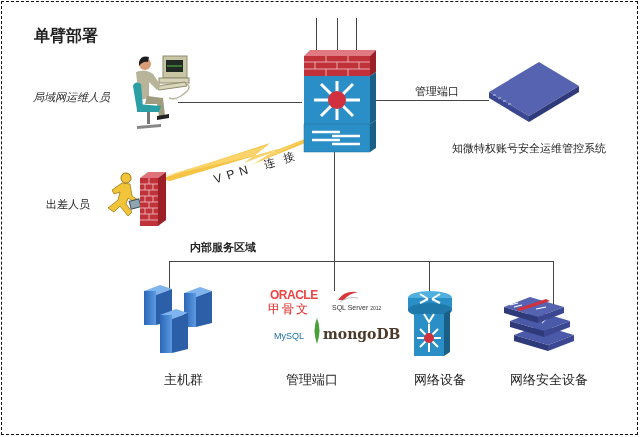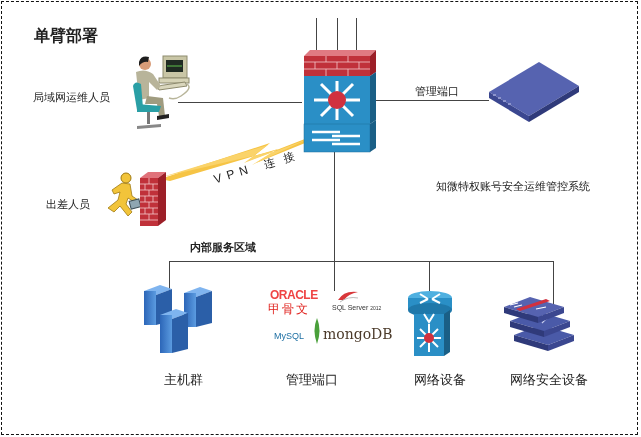--- a/index.html
+++ b/index.html
@@ -32,21 +32,21 @@
 <div class="line" style="left:429px;top:261px;width:1px;height:40px;"></div>
 <div class="line" style="left:553px;top:261px;width:1px;height:46px;"></div>
 
 <svg class="node" style="left:160px;top:135px;" width="150" height="48">
   <polygon points="0,44 110,8 88,26 150,2 150,6 96,28 118,14 10,46" fill="#f6c445"></polygon>
   <polygon points="2,42 108,10 84,28 148,4 92,30 114,16" fill="#fad36a"></polygon>
 </svg>
 <div class="lbl" style="left:212px;top:173px;transform:rotate(-17deg);transform-origin:left top;font-family:'Liberation Sans',sans-serif;letter-spacing:1px;font-size:12px;">V P N</div>
 <div class="lbl" style="left:262px;top:158px;transform:rotate(-17deg);transform-origin:left top;letter-spacing:3px;">连 接</div>
 
-<div class="lbl" style="left:33px;top:90px;">局域网运维人员</div>
+<div class="lbl" style="left:33px;top:90px;font-style:italic;">局域网运维人员</div>
 <svg class="node" style="left:133px;top:52px;" width="62" height="82" viewBox="0 0 62 82">
 
   <rect x="30" y="4" width="24" height="22" fill="#c9c6a6" stroke="#8e8b6e"></rect>
   <rect x="33" y="8" width="17" height="12" fill="#1f2a22"></rect>
   <line x1="34" y1="14" x2="49" y2="14" stroke="#5fbf4a" stroke-width="1"></line>
   <rect x="26" y="26" width="30" height="5" fill="#d6d3b6" stroke="#8e8b6e"></rect>
   <path d="M24 34 L52 30 L54 34 L26 38 Z" fill="#d9d6bc" stroke="#8e8b6e"></path>
   <path d="M54 32 Q60 36 48 44 Q42 48 36 46" fill="none" stroke="#b8b59a" stroke-width="1.5"></path>
 
   <circle cx="12" cy="12" r="6" fill="#d89c78"></circle>
@@ -138,21 +138,21 @@
   <polygon points="2,32 52,2 92,26 42,56" fill="#5663b0"></polygon>
   <polygon points="2,32 42,56 42,62 2,38" fill="#3b4790"></polygon>
   <polygon points="42,56 92,26 92,32 42,62" fill="#2f3a7a"></polygon>
   <g fill="#8c94cc">
       <rect x="6" y="34" width="3" height="2"></rect>
       <rect x="11" y="37" width="3" height="2"></rect>
       <rect x="16" y="40" width="3" height="2"></rect>
       <rect x="21" y="43" width="3" height="2"></rect>
     </g>
 </svg>
-<div class="lbl" style="left:436px;top:141px;margin-top:38px;">知微特权账号安全运维管控系统</div>
+<div class="lbl" style="left:452px;top:141px;">知微特权账号安全运维管控系统</div>
 
 <div class="lbl bold" style="left:190px;top:240px;font-size:11px;">内部服务区域</div>
 
 <svg class="node" style="left:140px;top:285px;" width="80" height="76" viewBox="0 0 80 76">
   <defs>
     <linearGradient id="srv" x1="0" x2="1">
         <stop offset="0" stop-color="#2c66b8"></stop>
         <stop offset="1" stop-color="#5b9be0"></stop>
       </linearGradient>
   </defs>
@@ -179,21 +179,21 @@
   <div class="db-logo" style="left:0;top:13px;color:#e0211d;font-weight:normal;font-size:12px;letter-spacing:2px;">甲骨文</div>
   <svg class="node" style="left:68px;top:0;" width="24" height="16">
     <path d="M2 12 Q8 2 22 4 Q12 6 8 12 Z" fill="#d8373a"></path>
     <path d="M4 14 Q12 8 22 10" fill="none" stroke="#bbb"></path>
   </svg>
   <div class="db-logo" style="left:64px;top:16px;font-size:7px;color:#333;"><span>SQL Server</span> <span style="font-size:5px;">2012</span></div>
   <div class="db-logo" style="left:6px;top:43px;font-size:9px;color:#1d6fa3;font-weight:normal;">MySQL</div>
   <svg class="node" style="left:44px;top:30px;" width="10" height="28">
     <path d="M5 0 Q10 12 5 26 Q0 12 5 0 Z" fill="#4aa03b"></path>
   </svg>
-  <div class="db-logo" style="left:55px;top:38px;font-size:14px;color:#4b3a2a;font-family:'DejaVu Serif',serif;">mongoDB</div>
+  <div class="db-logo" style="left:55px;top:38px;font-size:14px;color:#4b3a2a;font-family:'DejaVu Serif',serif;font-weight:bold;">mongoDB</div>
 </div>
 <div class="lbl big" style="left:286px;top:371px;">管理端口</div>
 
 <svg class="node" style="left:406px;top:290px;" width="48" height="68" viewBox="0 0 48 68">
   <ellipse cx="24" cy="8" rx="22" ry="7" fill="#4fb0e0"></ellipse>
   <rect x="2" y="8" width="44" height="12" fill="#2a8fc6"></rect>
   <ellipse cx="24" cy="20" rx="22" ry="7" fill="#1f78aa"></ellipse>
   <g stroke="#fff" stroke-width="2">
       <line x1="14" y1="4" x2="22" y2="9"></line>
       <line x1="34" y1="4" x2="26" y2="9"></line>

